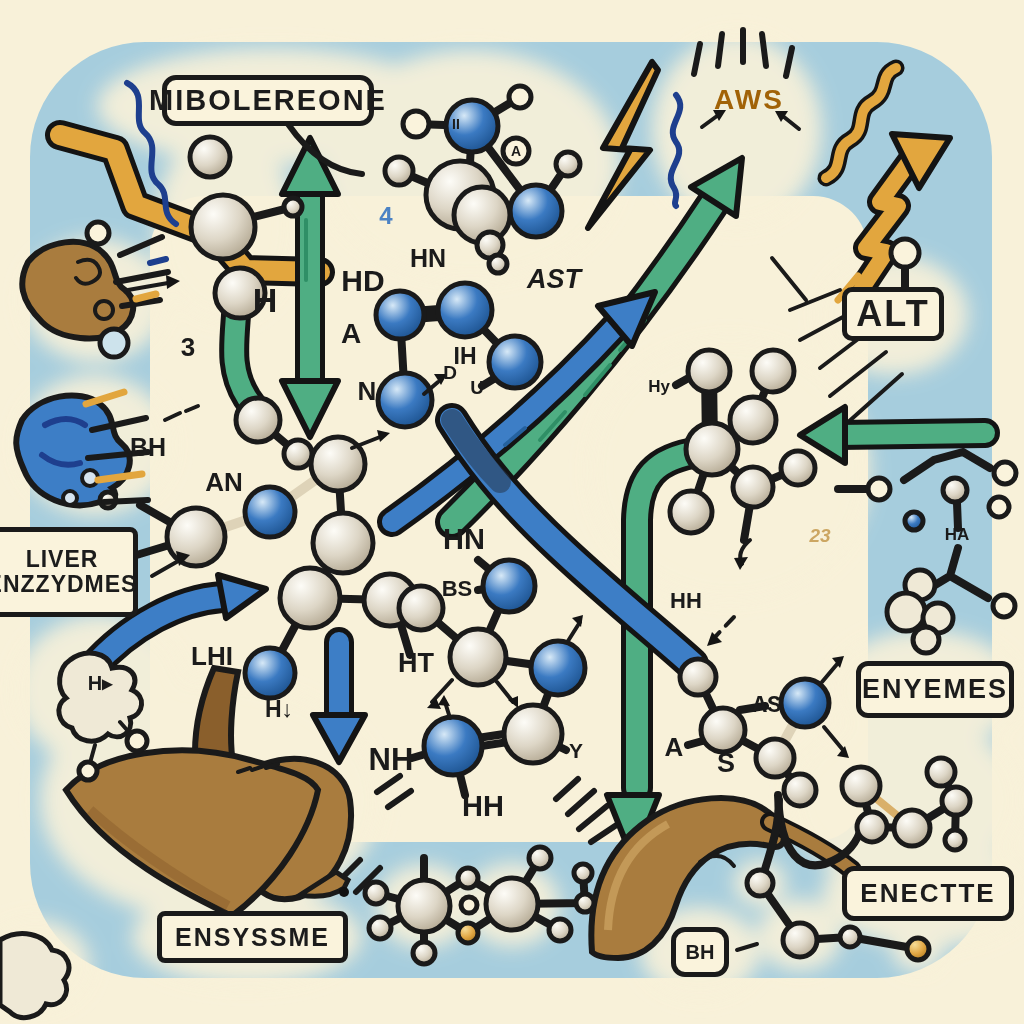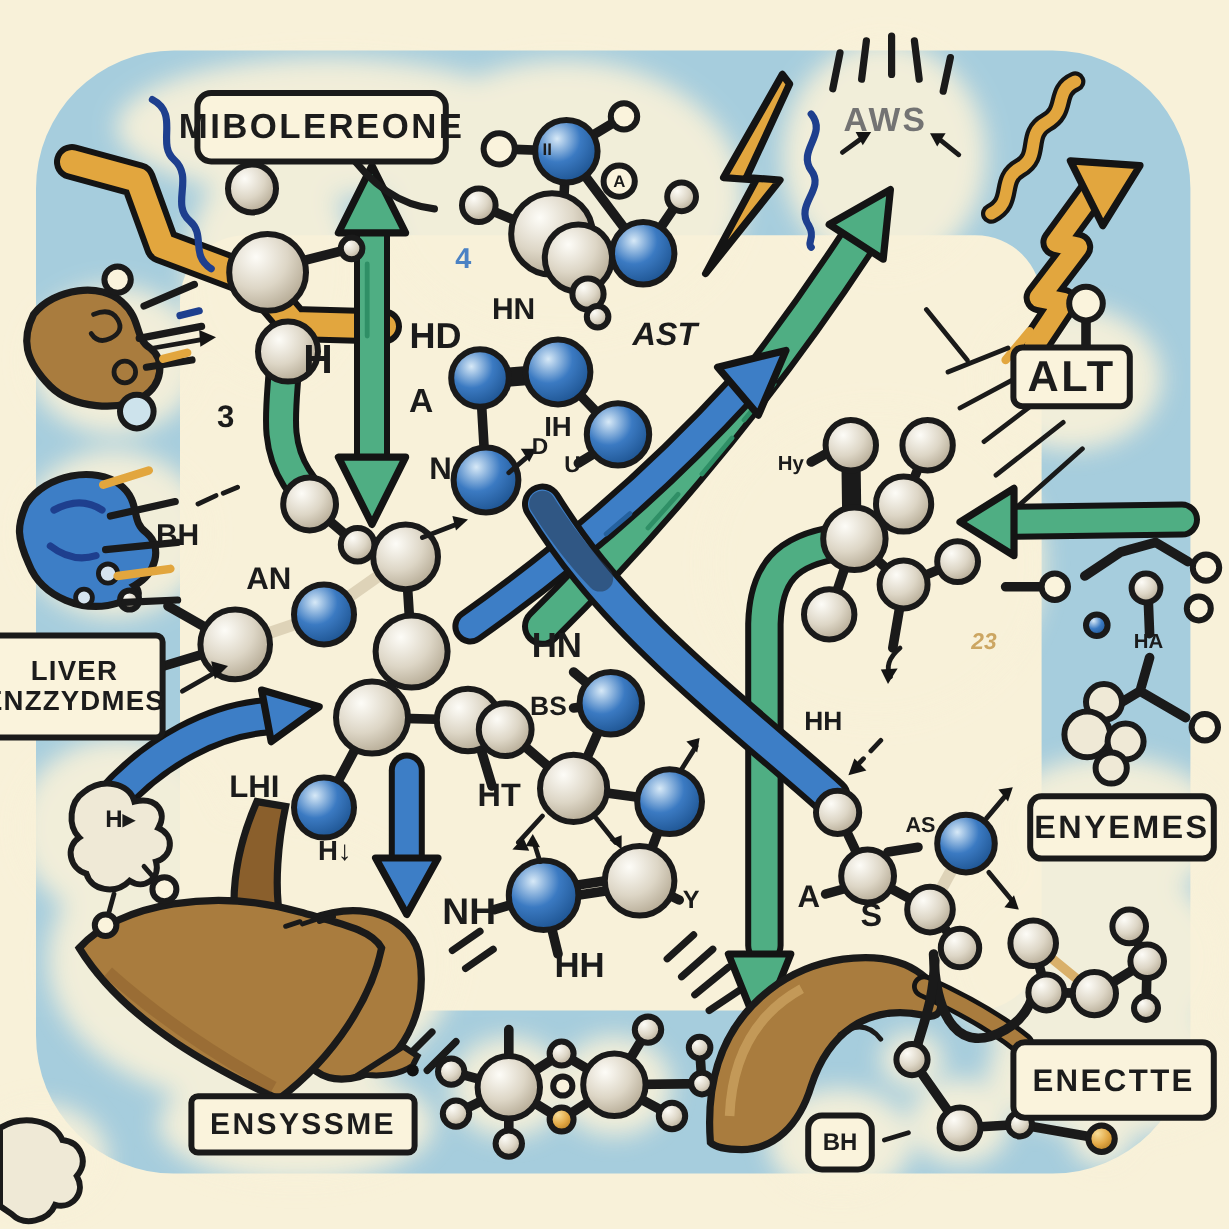--- a/index.html
+++ b/index.html
@@ -10,22 +10,22 @@
   }
   svg#art{position:absolute;left:0;top:0}
   #labels{position:absolute;left:0;top:0;width:100%;height:100%;pointer-events:none}
   .box{
     position:absolute;background:var(--boxbg);border:5px solid var(--ink);
     display:flex;align-items:center;justify-content:center;
     font-weight:bold;color:#1c1c1c;box-sizing:border-box;text-align:center;
   }
   .box.col{flex-direction:column;line-height:1.08}
   .plain{
-    position:absolute;display:flex;align-items:center;justify-content:flex-start;
-    font-weight:bold;color:#737373;
+    position:absolute;display:flex;align-items:center;justify-content:center;
+    font-weight:bold;color:#a16207;
   }
   .mlabel{
     position:absolute;transform:translate(-50%,-50%);
     font-weight:bold;color:#1b1b1b;white-space:nowrap;
   }
   
   .sg{fill:url(#gGray);stroke:#1a1a1a;stroke-width:5}
   .sb{fill:url(#gBlue);stroke:#1a1a1a;stroke-width:5}
   .sy{fill:url(#gGold);stroke:#1a1a1a;stroke-width:5}
   .ring{fill:var(--boxbg);stroke:#1a1a1a;stroke-width:5}
@@ -382,38 +382,38 @@
     <polygon class="ahd" points="190,555 176,551 179,566"></polygon>
     <path class="rayt" stroke-dasharray="12 9" d="M734,617 L716,636"></path>
     <polygon class="ahd" points="707,646 712,632 722,642"></polygon>
     <path class="rayt" d="M702,127 L717,116"></path>
     <polygon class="ahd" points="726,110 713,110 719,121"></polygon>
     <path class="rayt" d="M799,129 L784,117"></path>
     <polygon class="ahd" points="775,111 788,111 781,122"></polygon>
   </g>
 </svg>
 
-<div class="box" style="left:162px;top:75px;width:212px;height:62px;border-radius:14px;font-size:29px;letter-spacing:2px">
+<div class="box" style="left:162px;top:75px;width:212px;height:51px;border-radius:14px;font-size:29px;letter-spacing:2px">
   <span>MIBOLEREONE</span>
 </div>
 
 <div class="box" style="left:842px;top:287px;width:102px;height:54px;border-radius:10px;font-size:36px;letter-spacing:2px">
   <span>ALT</span>
 </div>
 
 <div class="box col" style="left:-14px;top:527px;width:152px;height:90px;border-radius:8px;font-size:23px;letter-spacing:1px">
   <span>LIVER</span>
   <span>ENZZYDMES</span>
 </div>
 
 <div class="box" style="left:856px;top:661px;width:158px;height:57px;border-radius:12px;font-size:27px;letter-spacing:2px">
   <span>ENYEMES</span>
 </div>
 
-<div class="box" style="left:842px;top:866px;width:172px;height:68px;border-radius:12px;font-size:26px;letter-spacing:2px">
+<div class="box" style="left:842px;top:866px;width:172px;height:55px;border-radius:12px;font-size:26px;letter-spacing:2px">
   <span>ENECTTE</span>
 </div>
 
 <div class="box" style="left:157px;top:911px;width:191px;height:52px;border-radius:8px;font-size:25px;letter-spacing:2px">
   <span>ENSYSSME</span>
 </div>
 
 <div class="box" style="left:671px;top:927px;width:58px;height:50px;border-radius:14px;font-size:20px">
   <span>BH</span>
 </div>
@@ -444,16 +444,16 @@
     <span class="mlabel" style="left: 464px; top: 539px; font-size: 29px;">HN</span>
     <span class="mlabel" style="left: 457px; top: 589px; font-size: 22px;">BS</span>
     <span class="mlabel" style="left: 416px; top: 663px; font-size: 27px;">HT</span>
     <span class="mlabel" style="left: 391px; top: 760px; font-size: 31px;">NH</span>
     <span class="mlabel" style="left: 483px; top: 806px; font-size: 29px;">HH</span>
     <span class="mlabel" style="left: 576px; top: 751px; font-size: 21px;">Y</span>
     <span class="mlabel" style="left: 659px; top: 387px; font-size: 17px;">Hy</span>
     <span class="mlabel" style="left: 686px; top: 601px; font-size: 22px;">HH</span>
     <span class="mlabel" style="left: 674px; top: 747px; font-size: 26px;">A</span>
     <span class="mlabel" style="left: 726px; top: 763px; font-size: 27px;">S</span>
-    <span class="mlabel" style="left: 767px; top: 688px; font-size: 18px;">AS</span>
+    <span class="mlabel" style="left: 767px; top: 705px; font-size: 24px; font-family: Liberation Mono, monospace;">AS</span>
     <span class="mlabel" style="left: 957px; top: 535px; font-size: 17px;">HA</span>
     <span class="mlabel" style="left: 820px; top: 536px; font-size: 19px; color: rgb(197, 154, 78); opacity: 0.85; font-style: italic;">23</span>
   </div>
 
 </body></html>

